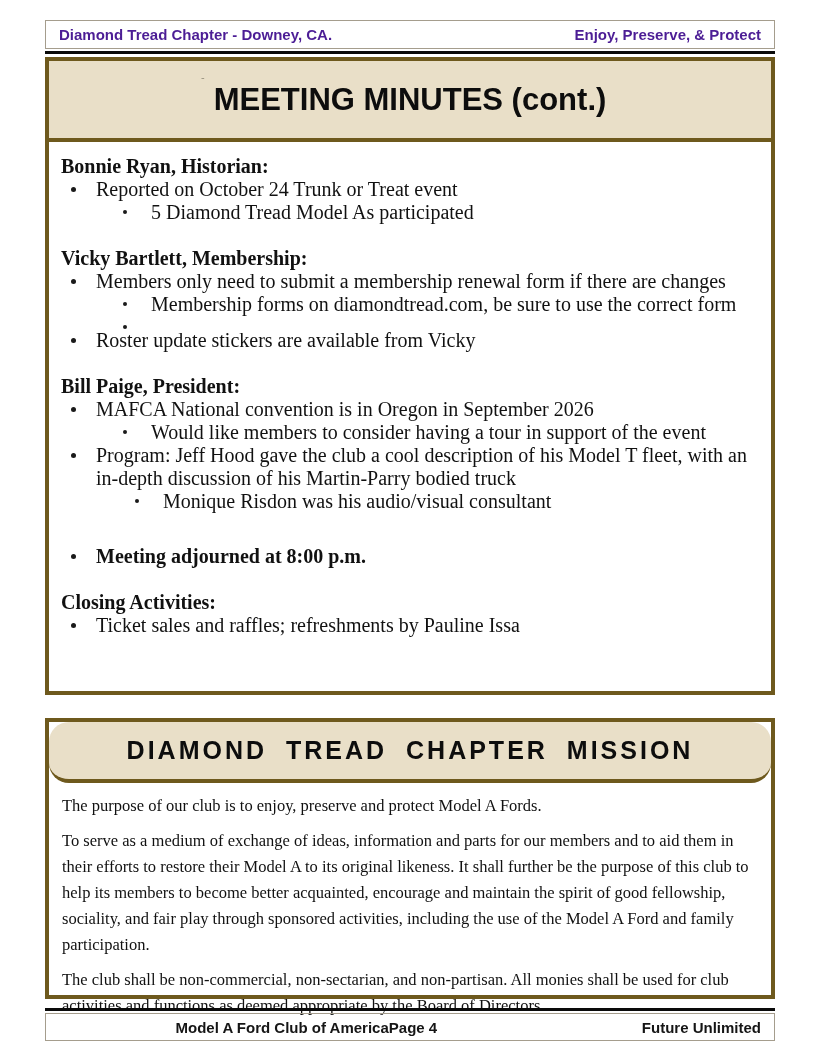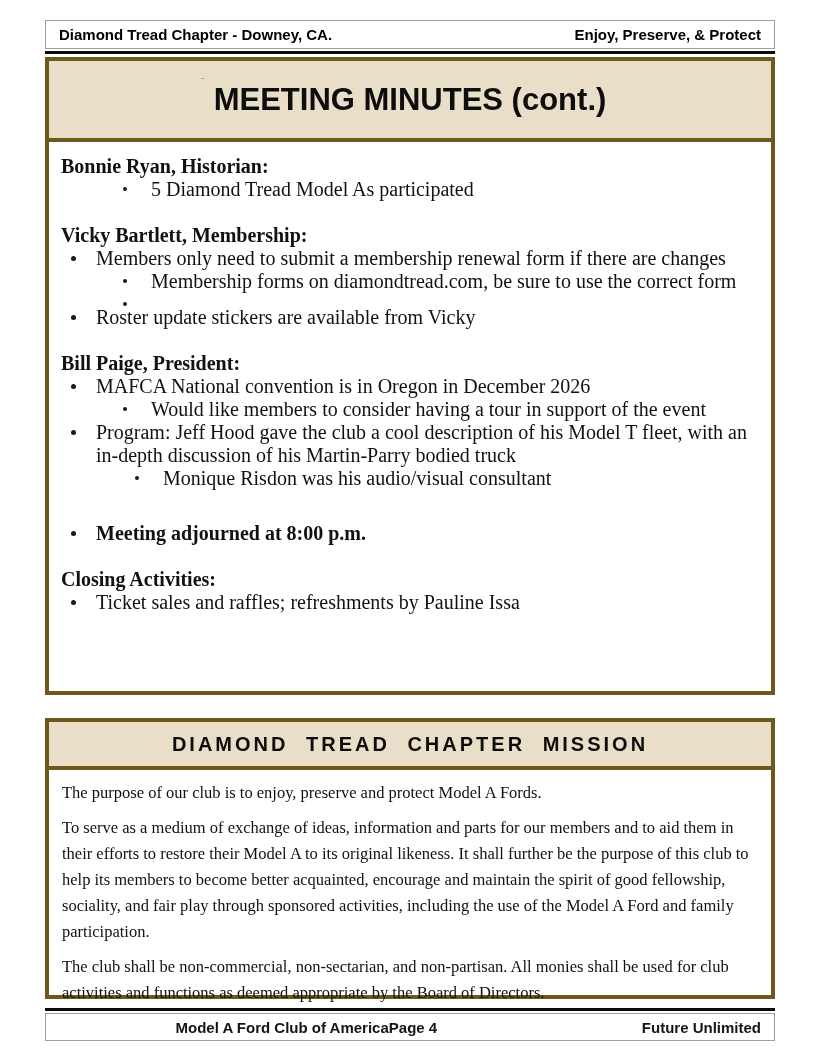--- a/index.html
+++ b/index.html
@@ -13,21 +13,21 @@
     overflow:hidden;
   }
 
   
   .top-header {
     position:absolute; left:45px; top:20px; width:730px; height:29px;
     border:1px solid #a59d8d;
     display:flex; align-items:center; justify-content:space-between;
     padding:0 13px;
     font-family:"Liberation Sans", sans-serif;
-    font-weight:bold; font-size:15px; color:#000000;
+    font-weight:bold; font-size:15px; color:#4c1d95;
   }
   .top-rule {
     position:absolute; left:45px; top:51px; width:730px; height:3px;
     background:#0a0a0a;
   }
 
   
   .minutes-box {
     position:absolute; left:45px; top:57px; width:730px; height:638px;
     border:4px solid #6e591d;
@@ -65,21 +65,21 @@
   .sec-adjourn { margin-top:32px; margin-bottom:23px;font-weight:bold; }
   .sec-closing { margin-top:22px; }
   .closing-line { margin-top:45px; padding-left:2px; }
 
   
   .mission-box {
     position:absolute; left:45px; top:718px; width:730px; height:281px;
     border:4px solid #6e591d;
     background:#ffffff;
   }
-  .mission-band { height:48px; font-size:20px; letter-spacing:3px; word-spacing:9px; }
+  .mission-band { height:61px; font-size:25px; letter-spacing:3px; word-spacing:9px;border-radius:20px; }
   .mission-body { padding:10px 13px 0 13px; font-size:16.5px; line-height:26px; }
   .mission-body p { margin-bottom:9px; }
 
   
   .bottom-rule {
     position:absolute; left:45px; top:1008px; width:730px; height:3px;
     background:#0a0a0a;
   }
   .bottom-footer {
     position:absolute; left:45px; top:1013px; width:730px; height:28px;
@@ -106,20 +106,26 @@
 
   <div class="minutes-box">
     <div class="band minutes-band">
       <span class="stray-mark">-</span>
       <span>MEETING MINUTES (cont.)</span>
     </div>
     <div class="minutes-body">
 
       <div class="sec">
         <div class="sec-heading">Bonnie Ryan, Historian:</div>
+        <div class="li l1">
+          <span class="marker">
+              <span class="dot"></span>
+            </span>
+          <span class="li-text">Reported on October 24 Trunk or Treat event</span>
+        </div>
         <div class="li l2">
           <span class="marker">
               <span class="dot-sm"></span>
             </span>
           <span class="li-text">5 Diamond Tread Model As participated</span>
         </div>
       </div>
 
       <div class="sec">
         <div class="sec-heading">Vicky Bartlett, Membership:</div>
@@ -147,21 +153,21 @@
           <span class="li-text">Roster update stickers are available from Vicky</span>
         </div>
       </div>
 
       <div class="sec">
         <div class="sec-heading">Bill Paige, President:</div>
         <div class="li l1">
           <span class="marker">
               <span class="dot"></span>
             </span>
-          <span class="li-text">MAFCA National convention is in Oregon in December 2026</span>
+          <span class="li-text">MAFCA National convention is in Oregon in September 2026</span>
         </div>
         <div class="li l2">
           <span class="marker">
               <span class="dot-sm"></span>
             </span>
           <span class="li-text">Would like members to consider having a tour in support of the event</span>
         </div>
         <div class="li l1">
           <span class="marker">
               <span class="dot"></span>

